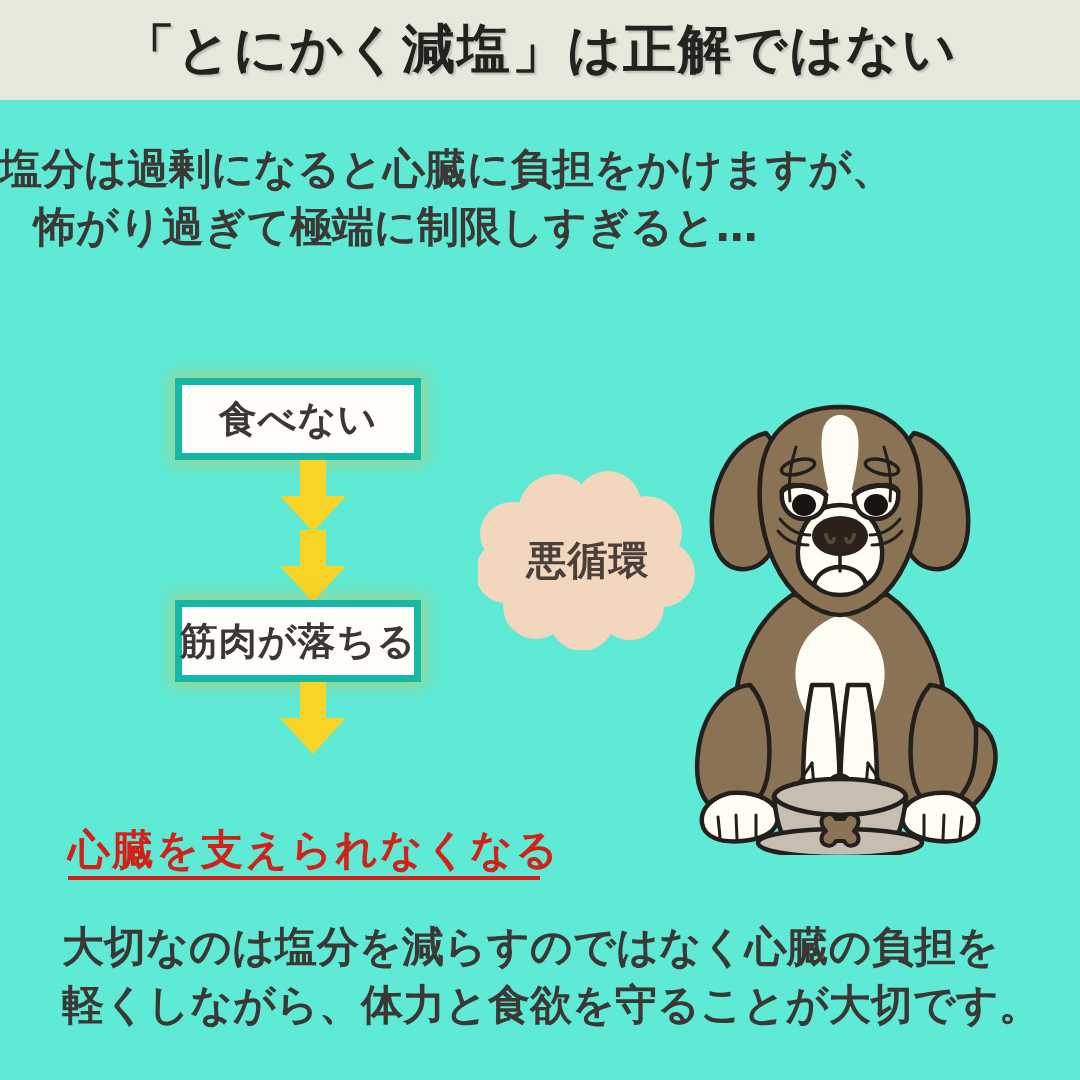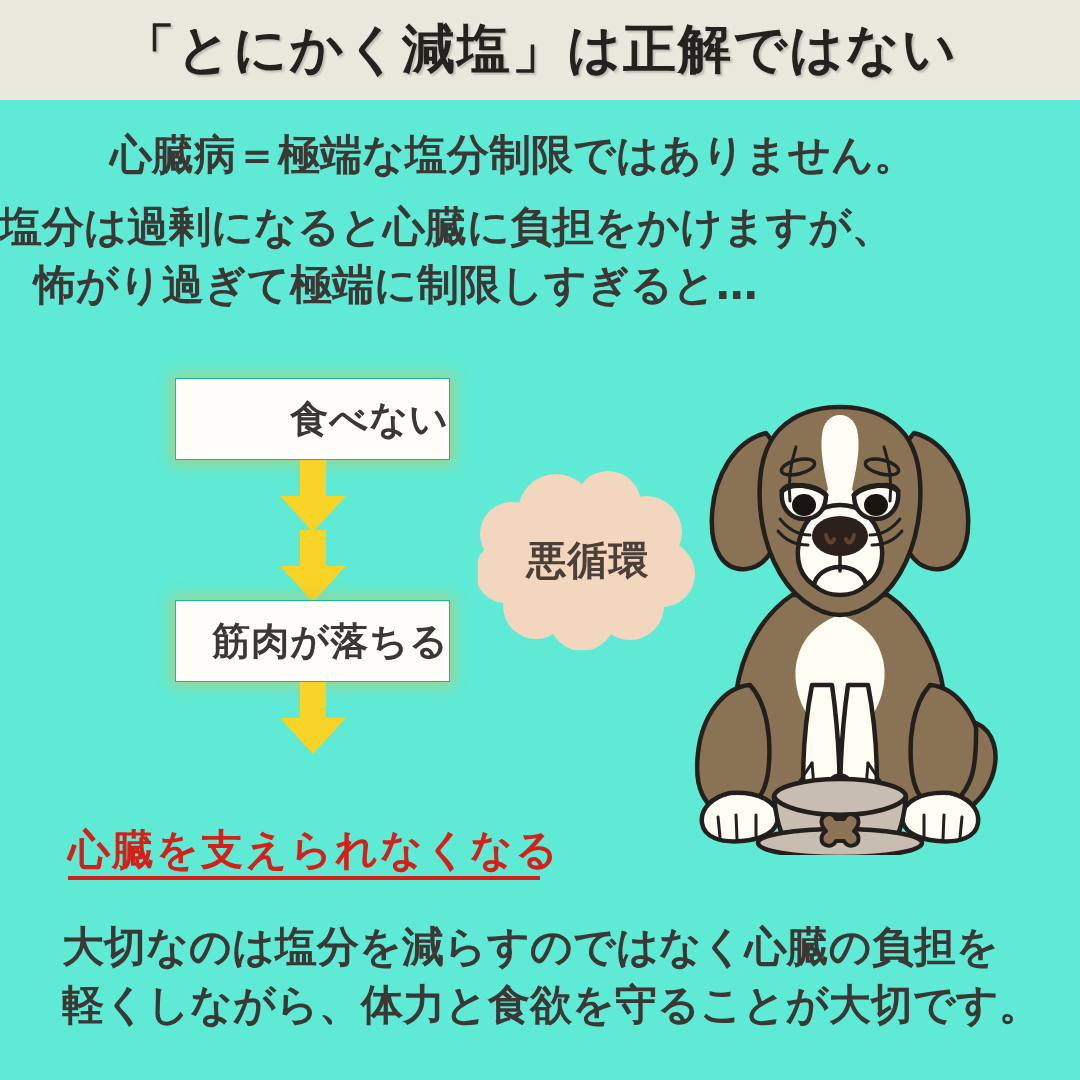--- a/index.html
+++ b/index.html
@@ -61,29 +61,29 @@
 
   
   .flow {
     position: absolute;
     left: 175px;
     top: 378px;
     width: 275px;
   }
   .flow-box {
     position: relative;
-    width: 275px;
+    width: 246px;
     height: 82px;
     box-sizing: border-box;
     background: #FFFDF7;
-    border: 1px solid #14b8a6;
+    border: 7px solid #14b8a6;
     box-shadow: 0 0 14px 4px rgba(247,185,50,0.45);
     display: flex;
     align-items: center;
-    justify-content: flex-end;
+    justify-content: center;
   }
   .flow-box::after {
     content: "";
     position: absolute;
     left: 2px; top: 2px; right: 2px; bottom: 2px;
     border: 3px solid #FFFFFF;
     pointer-events: none;
   }
   .flow-box-label {
     position: relative;
@@ -190,21 +190,20 @@
 </head>
 <body>
 
 <div id="page">
 
   <div class="header-band">
     <div class="header-title">「とにかく減塩」は正解ではない</div>
   </div>
 
   <div class="intro">
-    <div class="intro-line intro-line-1">心臓病＝極端な塩分制限ではありません。</div>
     <div class="intro-line intro-line-2">塩分は過剰になると心臓に負担をかけますが、</div>
     <div class="intro-line intro-line-3">怖がり過ぎて極端に制限しすぎると…</div>
   </div>
 
   <div class="flow">
 
     <div class="flow-box">
       <span class="flow-box-label">食べない</span>
     </div>
 

